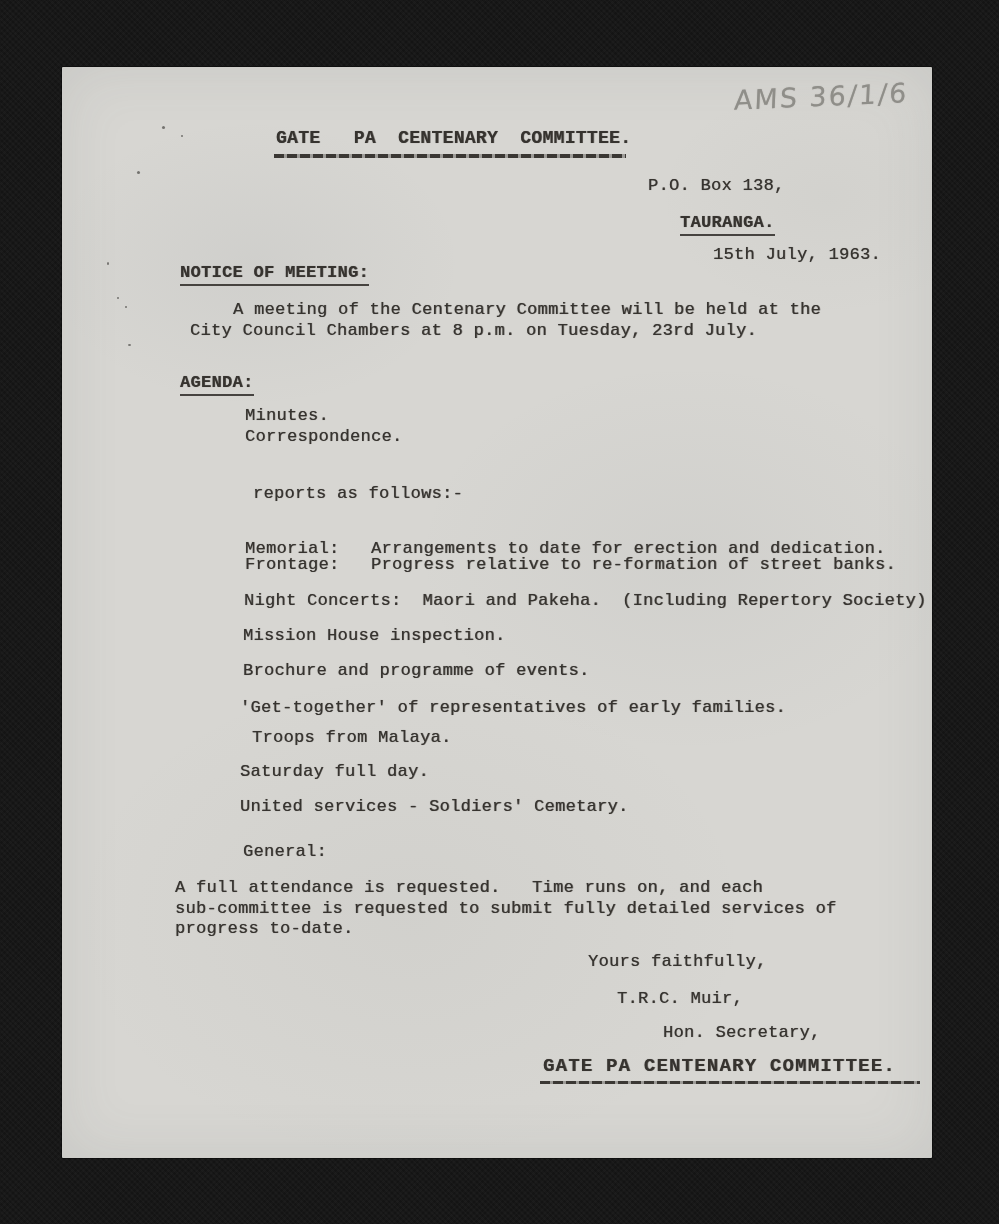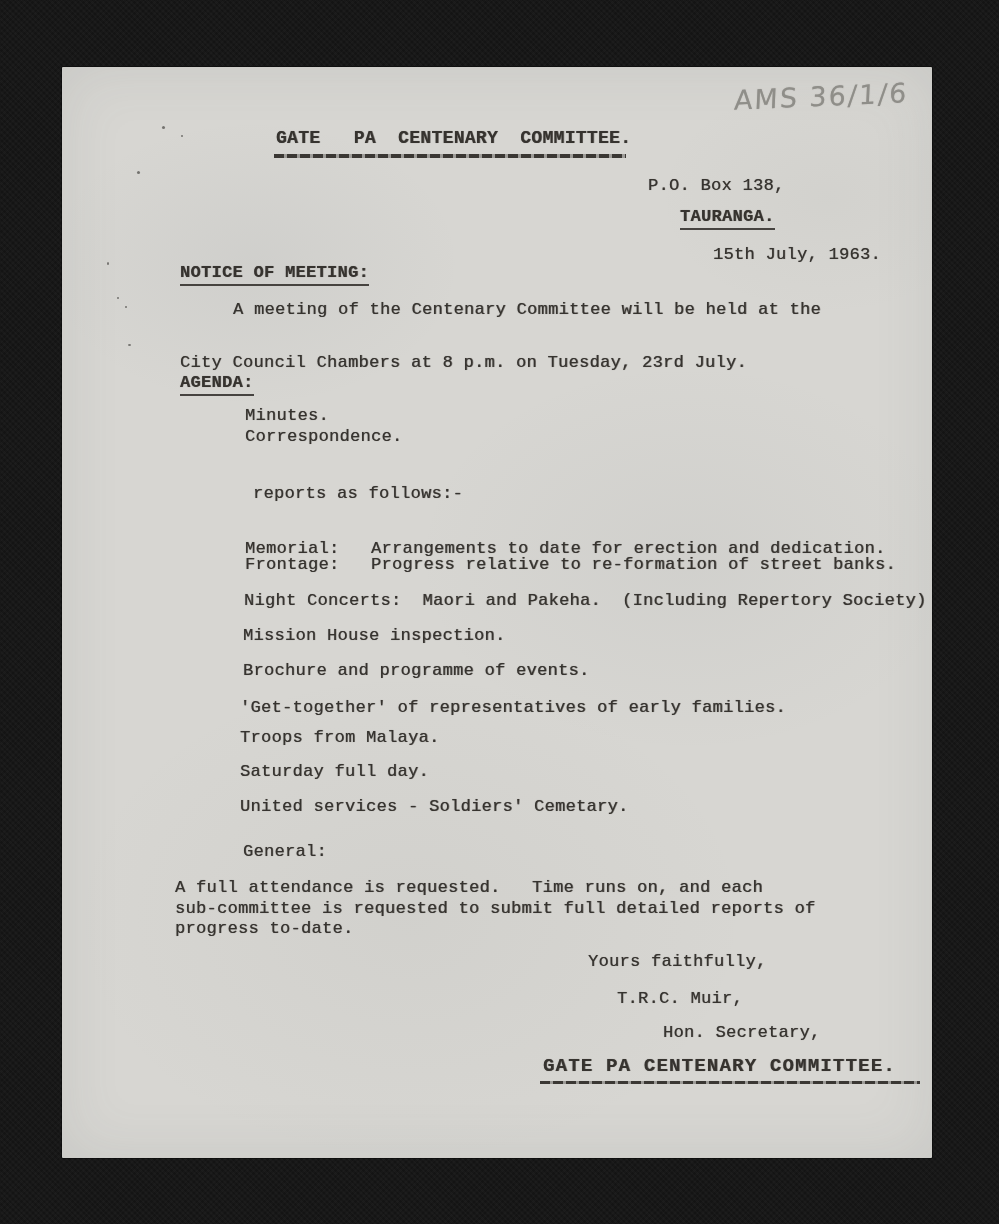--- a/index.html
+++ b/index.html
@@ -50,49 +50,49 @@
 <div class="scene">
   <div class="paper">
 
     <div class="pencil" style="left:672px;top:14px;">AMS 36/1/6</div>
 
     <div class="tw hd title" style="left:214px;top:62px;">GATE   PA  CENTENARY  COMMITTEE.</div>
     <div class="bar" style="left:212px;top:87px;width:352px;height:4px;"></div>
 
     <div class="tw" style="left:586px;top:109px;">P.O. Box 138,</div>
 
-    <div class="tw hd" style="left:618px;top:140px;text-align:center;"><span class="u">TAURANGA.</span></div>
+    <div class="tw hd" style="left:618px;top:146px;text-align:center;"><span class="u">TAURANGA.</span></div>
 
     <div class="tw" style="left:651px;top:178px;">15th July, 1963.</div>
 
     <div class="tw hd" style="left:118px;top:196px;"><span class="u">NOTICE OF MEETING:</span></div>
 
     <div class="tw" style="left:171px;top:233px;">A meeting of the Centenary Committee will be held at the</div>
-    <div class="tw" style="left:118px;top:254px;margin-top:32px;">City Council Chambers at 8 p.m. on Tuesday, 23rd July.</div>
+    <div class="tw" style="left:128px;top:254px;">City Council Chambers at 8 p.m. on Tuesday, 23rd July.</div>
 
     <div class="tw hd" style="left:118px;top:306px;"><span class="u">AGENDA:</span></div>
 
     <div class="tw" style="left:183px;top:339px;">Minutes.</div>
     <div class="tw" style="left:183px;top:360px;">Correspondence.</div>
 
     <div class="tw" style="left:183px;top:417px;margin-left:8px;">reports as follows:-</div>
 
     <div class="tw" style="left:183px;top:472px;">Memorial:   Arrangements to date for erection and dedication.</div>
     <div class="tw" style="left:183px;top:488px;">Frontage:   Progress relative to re-formation of street banks.</div>
     <div class="tw" style="left:182px;top:524px;">Night Concerts:  Maori and Pakeha.  (Including Repertory Society)</div>
     <div class="tw" style="left:181px;top:559px;">Mission House inspection.</div>
     <div class="tw" style="left:178px;top:631px;">'Get-together' of representatives of early families.</div>
     <div class="tw" style="left:181px;top:594px;">Brochure and programme of events.</div>
-    <div class="tw" style="left:178px;top:661px;">Troops from Malaya.</div>
+    <div class="tw" style="left:190px;top:661px;">Troops from Malaya.</div>
     <div class="tw" style="left:178px;top:695px;">Saturday full day.</div>
     <div class="tw" style="left:178px;top:730px;text-align:right;">United services - Soldiers' Cemetary.</div>
     <div class="tw" style="left:181px;top:775px;">General:</div>
 
     <div class="tw" style="left:113px;top:811px;">A full attendance is requested.   Time runs on, and each</div>
-    <div class="tw" style="left:113px;top:832px;">sub-committee is requested to submit full detailed reports of</div>
+    <div class="tw" style="left:113px;top:832px;">sub-committee is requested to submit fully detailed services of</div>
     <div class="tw" style="left:113px;top:852px;">progress to-date.</div>
 
     <div class="tw" style="left:526px;top:885px;">Yours faithfully,</div>
     <div class="tw" style="left:555px;top:922px;">T.R.C. Muir,</div>
     <div class="tw" style="left:601px;top:956px;">Hon. Secretary,</div>
     <div class="tw hd footer-org" style="left:481px;top:990px;">GATE PA CENTENARY COMMITTEE.</div>
     <div class="bar" style="left:478px;top:1014px;width:380px;"></div>
 
     <div class="speck" style="left:100px;top:59px;width:3px;height:3px;"></div>
     <div class="speck" style="left:119px;top:68px;width:2px;height:2px;"></div>

